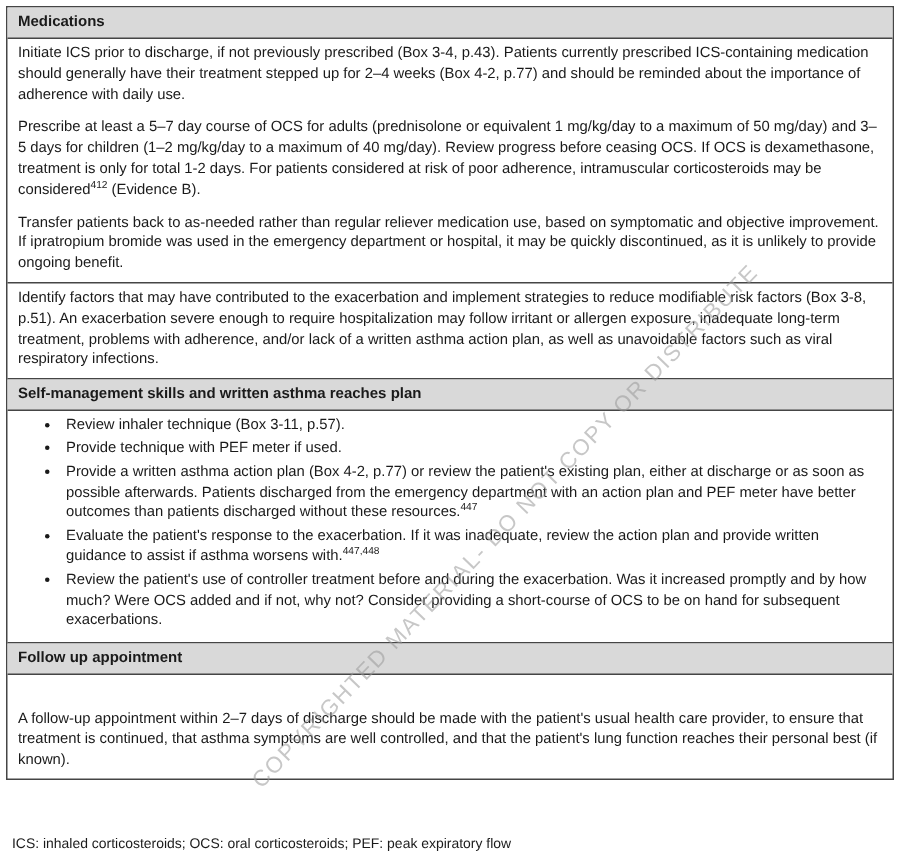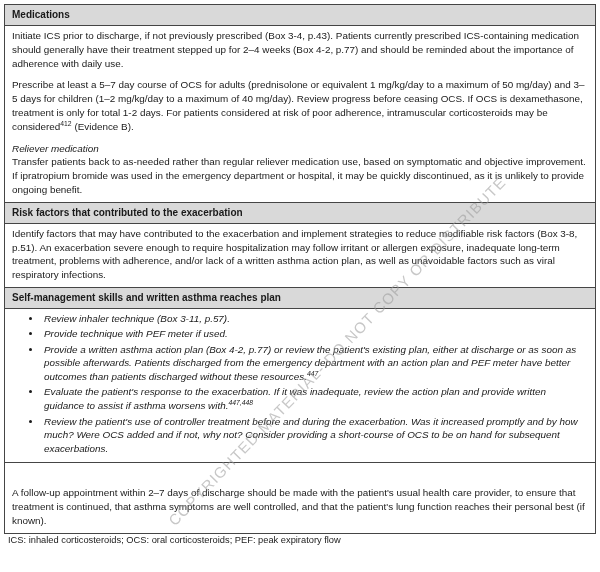--- a/index.html
+++ b/index.html
@@ -54,24 +54,24 @@
     font-size: 6.8px;
     line-height: 0;
     vertical-align: 4px;
     letter-spacing: 0;
   }
   ul.blist {
     margin: 0;
     padding: 0 0 0 30px;
     list-style: disc outside;
   }
-  ul.blist li { margin: 0 0 1.5px 0; padding-left: 2px; font-style: italic; }
+  ul.blist li { margin: 0 0 1.5px 0; padding-left: 2px; }
   .footnote {
     position: absolute;
-    left: 8px; top: 535px;
+    left: 8px; top: 557px;
     font-size: 9.3px;
     line-height: 11px;
     z-index: 1;
     text-align: right;
   }
 </style>
 </head>
 <body>
 
 <div class="watermark">COPYRIGHTED MATERIAL- DO NOT COPY OR DISTRIBUTE</div>
@@ -80,40 +80,39 @@
 
   <div class="sec-header">Medications</div>
   <div class="sec-content">
     <div class="block">
       <p class="para">Initiate ICS prior to discharge, if not previously prescribed (Box 3-4, p.43). Patients currently prescribed ICS-containing medication should generally have their treatment stepped up for 2–4 weeks (Box 4-2, p.77) and should be reminded about the importance of adherence with daily use.</p>
     </div>
     <div class="block">
       <p class="para"><span>Prescribe at least a 5–7 day course of OCS for adults (prednisolone or equivalent 1 mg/kg/day to a maximum of 50 mg/day) and 3–5 days for children (1–2 mg/kg/day to a maximum of 40 mg/day). Review progress before ceasing OCS. If OCS is dexamethasone, treatment is only for total 1-2 days. For patients considered at risk of poor adherence, intramuscular corticosteroids may be considered</span><sup>412</sup><span> (Evidence B).</span></p>
     </div>
     <div class="block">
-      <p class="para sub">Reliever medication</p>
       <p class="para">Transfer patients back to as-needed rather than regular reliever medication use, based on symptomatic and objective improvement. If ipratropium bromide was used in the emergency department or hospital, it may be quickly discontinued, as it is unlikely to provide ongoing benefit.</p>
     </div>
   </div>
 
-  <div class="sec-header">Risk factors that contributed to the exacerbation</div>
   <div class="sec-content">
     <p class="para">Identify factors that may have contributed to the exacerbation and implement strategies to reduce modifiable risk factors (Box 3-8, p.51). An exacerbation severe enough to require hospitalization may follow irritant or allergen exposure, inadequate long-term treatment, problems with adherence, and/or lack of a written asthma action plan, as well as unavoidable factors such as viral respiratory infections.</p>
   </div>
 
   <div class="sec-header">Self-management skills and written asthma reaches plan</div>
   <div class="sec-content">
     <ul class="blist">
       <li><span>Review inhaler technique (Box 3-11, p.57).</span></li>
       <li><span>Provide technique with PEF meter if used.</span></li>
       <li><span>Provide a written asthma action plan (Box 4-2, p.77) or review the patient's existing plan, either at discharge or as soon as possible afterwards. Patients discharged from the emergency department with an action plan and PEF meter have better outcomes than patients discharged without these resources.</span><sup>447</sup></li>
       <li><span>Evaluate the patient's response to the exacerbation. If it was inadequate, review the action plan and provide written guidance to assist if asthma worsens with.</span><sup>447,448</sup></li>
       <li><span>Review the patient's use of controller treatment before and during the exacerbation. Was it increased promptly and by how much? Were OCS added and if not, why not? Consider providing a short-course of OCS to be on hand for subsequent exacerbations.</span></li>
     </ul>
   </div>
 
+  <div class="sec-header">Follow up appointment</div>
   <div class="sec-content last">
     <p class="para">A follow-up appointment within 2–7 days of discharge should be made with the patient's usual health care provider, to ensure that treatment is continued, that asthma symptoms are well controlled, and that the patient's lung function reaches their personal best (if known).</p>
   </div>
 
 </div>
 
 <div class="footnote">ICS: inhaled corticosteroids; OCS: oral corticosteroids; PEF: peak expiratory flow</div>
 
 </body></html>

